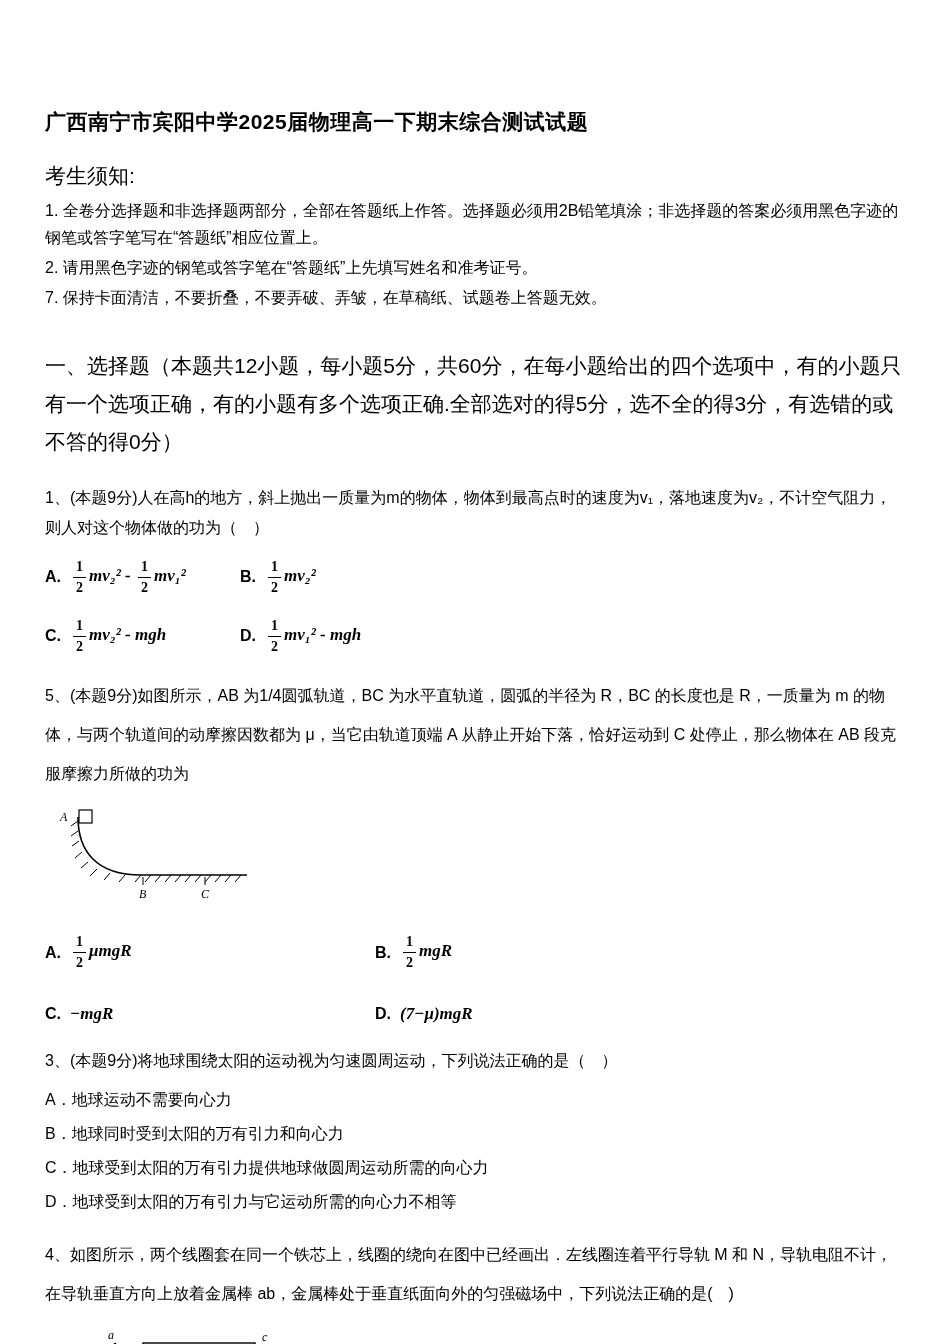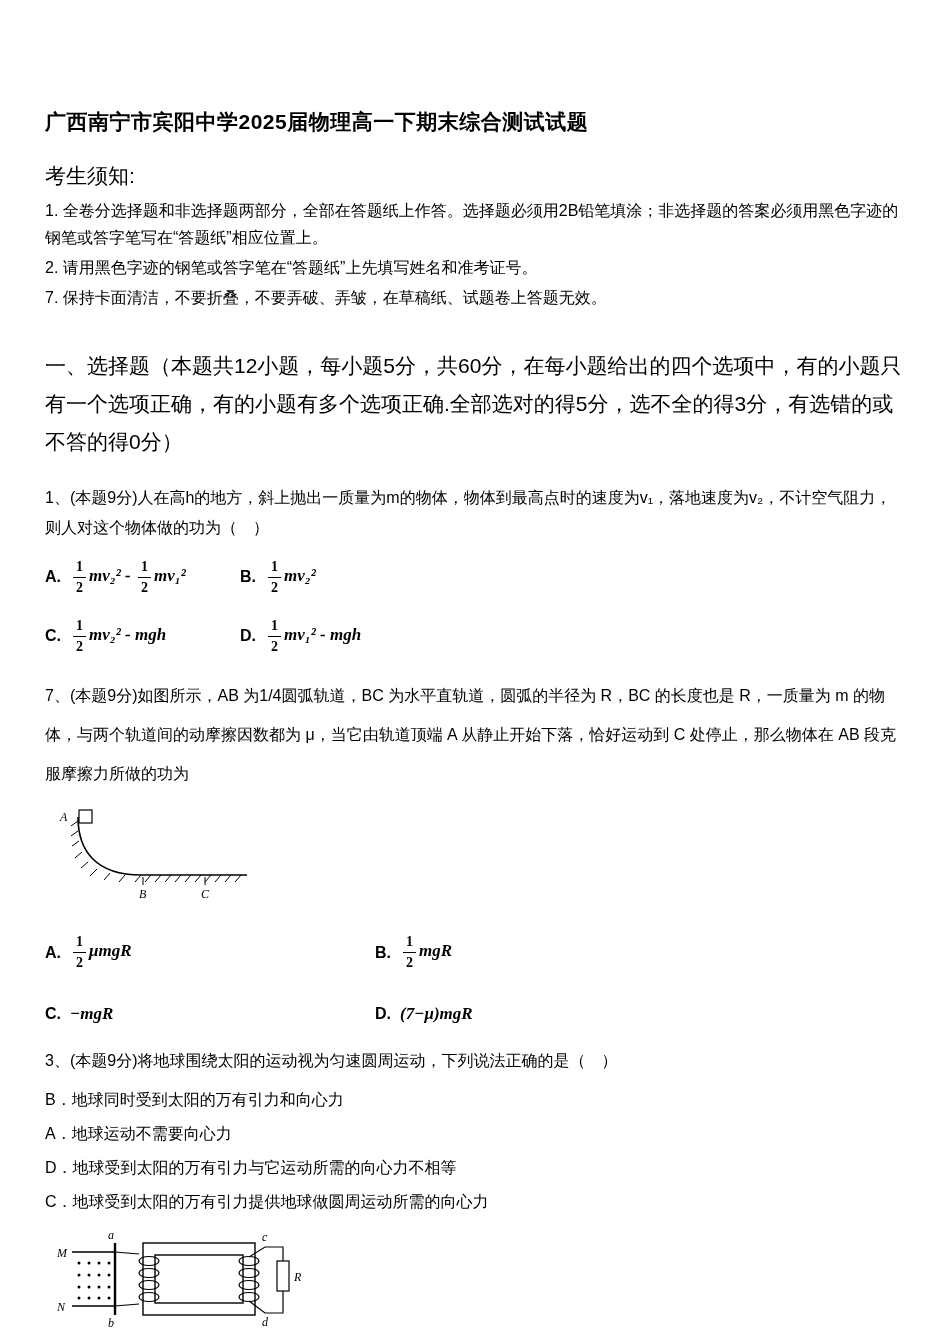--- a/index.html
+++ b/index.html
@@ -110,21 +110,21 @@
         <span class="opt-label">D.</span>
         <span class="formula"><span class="frac">
               <span class="num">1</span>
               <span class="den">2</span>
             </span>mv₁² - mgh</span>
       </div>
     </div>
   </div>
 
   <div>
-    <p class="stem stem-loose">7、(本题9分)如图所示，AB 为1/4圆弧轨道，BC 为水平直轨道，圆弧的半径为 R，BC 的长度也是 R，一质量为 m 的物体，与两个轨道间的动摩擦因数都为 μ，当它由轨道顶端 A 从静止开始下落，恰好运动到 C 处停止，那么物体在 AB 段克服摩擦力所做的功为</p>
+    <p class="stem stem-loose">5、(本题9分)如图所示，AB 为1/4圆弧轨道，BC 为水平直轨道，圆弧的半径为 R，BC 的长度也是 R，一质量为 m 的物体，与两个轨道间的动摩擦因数都为 μ，当它由轨道顶端 A 从静止开始下落，恰好运动到 C 处停止，那么物体在 AB 段克服摩擦力所做的功为</p>
 
     <div class="figure">
       <svg width="210" height="100" viewBox="0 0 210 100">
 
         <rect x="24" y="3" width="13" height="13" fill="#fff" stroke="#000" stroke-width="1.2"></rect>
 
         <path d="M23 10 C 23 44 41 68 86 68 L 192 68" fill="none" stroke="#000" stroke-width="1.6"></path>
 
         <path d="M23 14 L16 19 M23 24 L16 29 M24 34 L17 39 M27 45 L20 51 M33 55 L26 61 M42 62 L35 69 M55 66 L49 73 M70 68 L64 75 M86 68 L80 75 M96 68 L90 75 M106 68 L100 75 M116 68 L110 75 M126 68 L120 75 M136 68 L130 75 M146 68 L140 75 M156 68 L150 75 M166 68 L160 75 M176 68 L170 75 M186 68 L180 75" stroke="#000" stroke-width="1"></path>
 
@@ -156,27 +156,28 @@
       </div>
       <div class="opt">
         <span class="opt-label">D.</span>
         <span class="formula">(7−μ)mgR</span>
       </div>
     </div>
   </div>
 
   <div>
     <p class="stem">3、(本题9分)将地球围绕太阳的运动视为匀速圆周运动，下列说法正确的是（　）</p>
+    <p class="opt-line">A．地球运动不需要向心力</p>
     <p class="opt-line">B．地球同时受到太阳的万有引力和向心力</p>
-    <p class="opt-line">A．地球运动不需要向心力</p>
+    <p class="opt-line">C．地球受到太阳的万有引力提供地球做圆周运动所需的向心力</p>
     <p class="opt-line">D．地球受到太阳的万有引力与它运动所需的向心力不相等</p>
-    <p class="opt-line">C．地球受到太阳的万有引力提供地球做圆周运动所需的向心力</p>
-  </div>
-
-  <div>
+  </div>
+
+  <div>
+    <p class="stem stem-loose">4、如图所示，两个线圈套在同一个铁芯上，线圈的绕向在图中已经画出．左线圈连着平行导轨 M 和 N，导轨电阻不计，在导轨垂直方向上放着金属棒 ab，金属棒处于垂直纸面向外的匀强磁场中，下列说法正确的是(　)</p>
 
     <div class="figure">
       <svg width="252" height="104" viewBox="0 0 252 104">
 
         <path d="M17 25 L60 25 M17 79 L60 79" stroke="#000" stroke-width="1.4"></path>
 
         <g fill="#000">
           <circle cx="24" cy="36" r="1.5"></circle>
             <circle cx="34" cy="36" r="1.5"></circle>
             <circle cx="44" cy="36" r="1.5"></circle>

